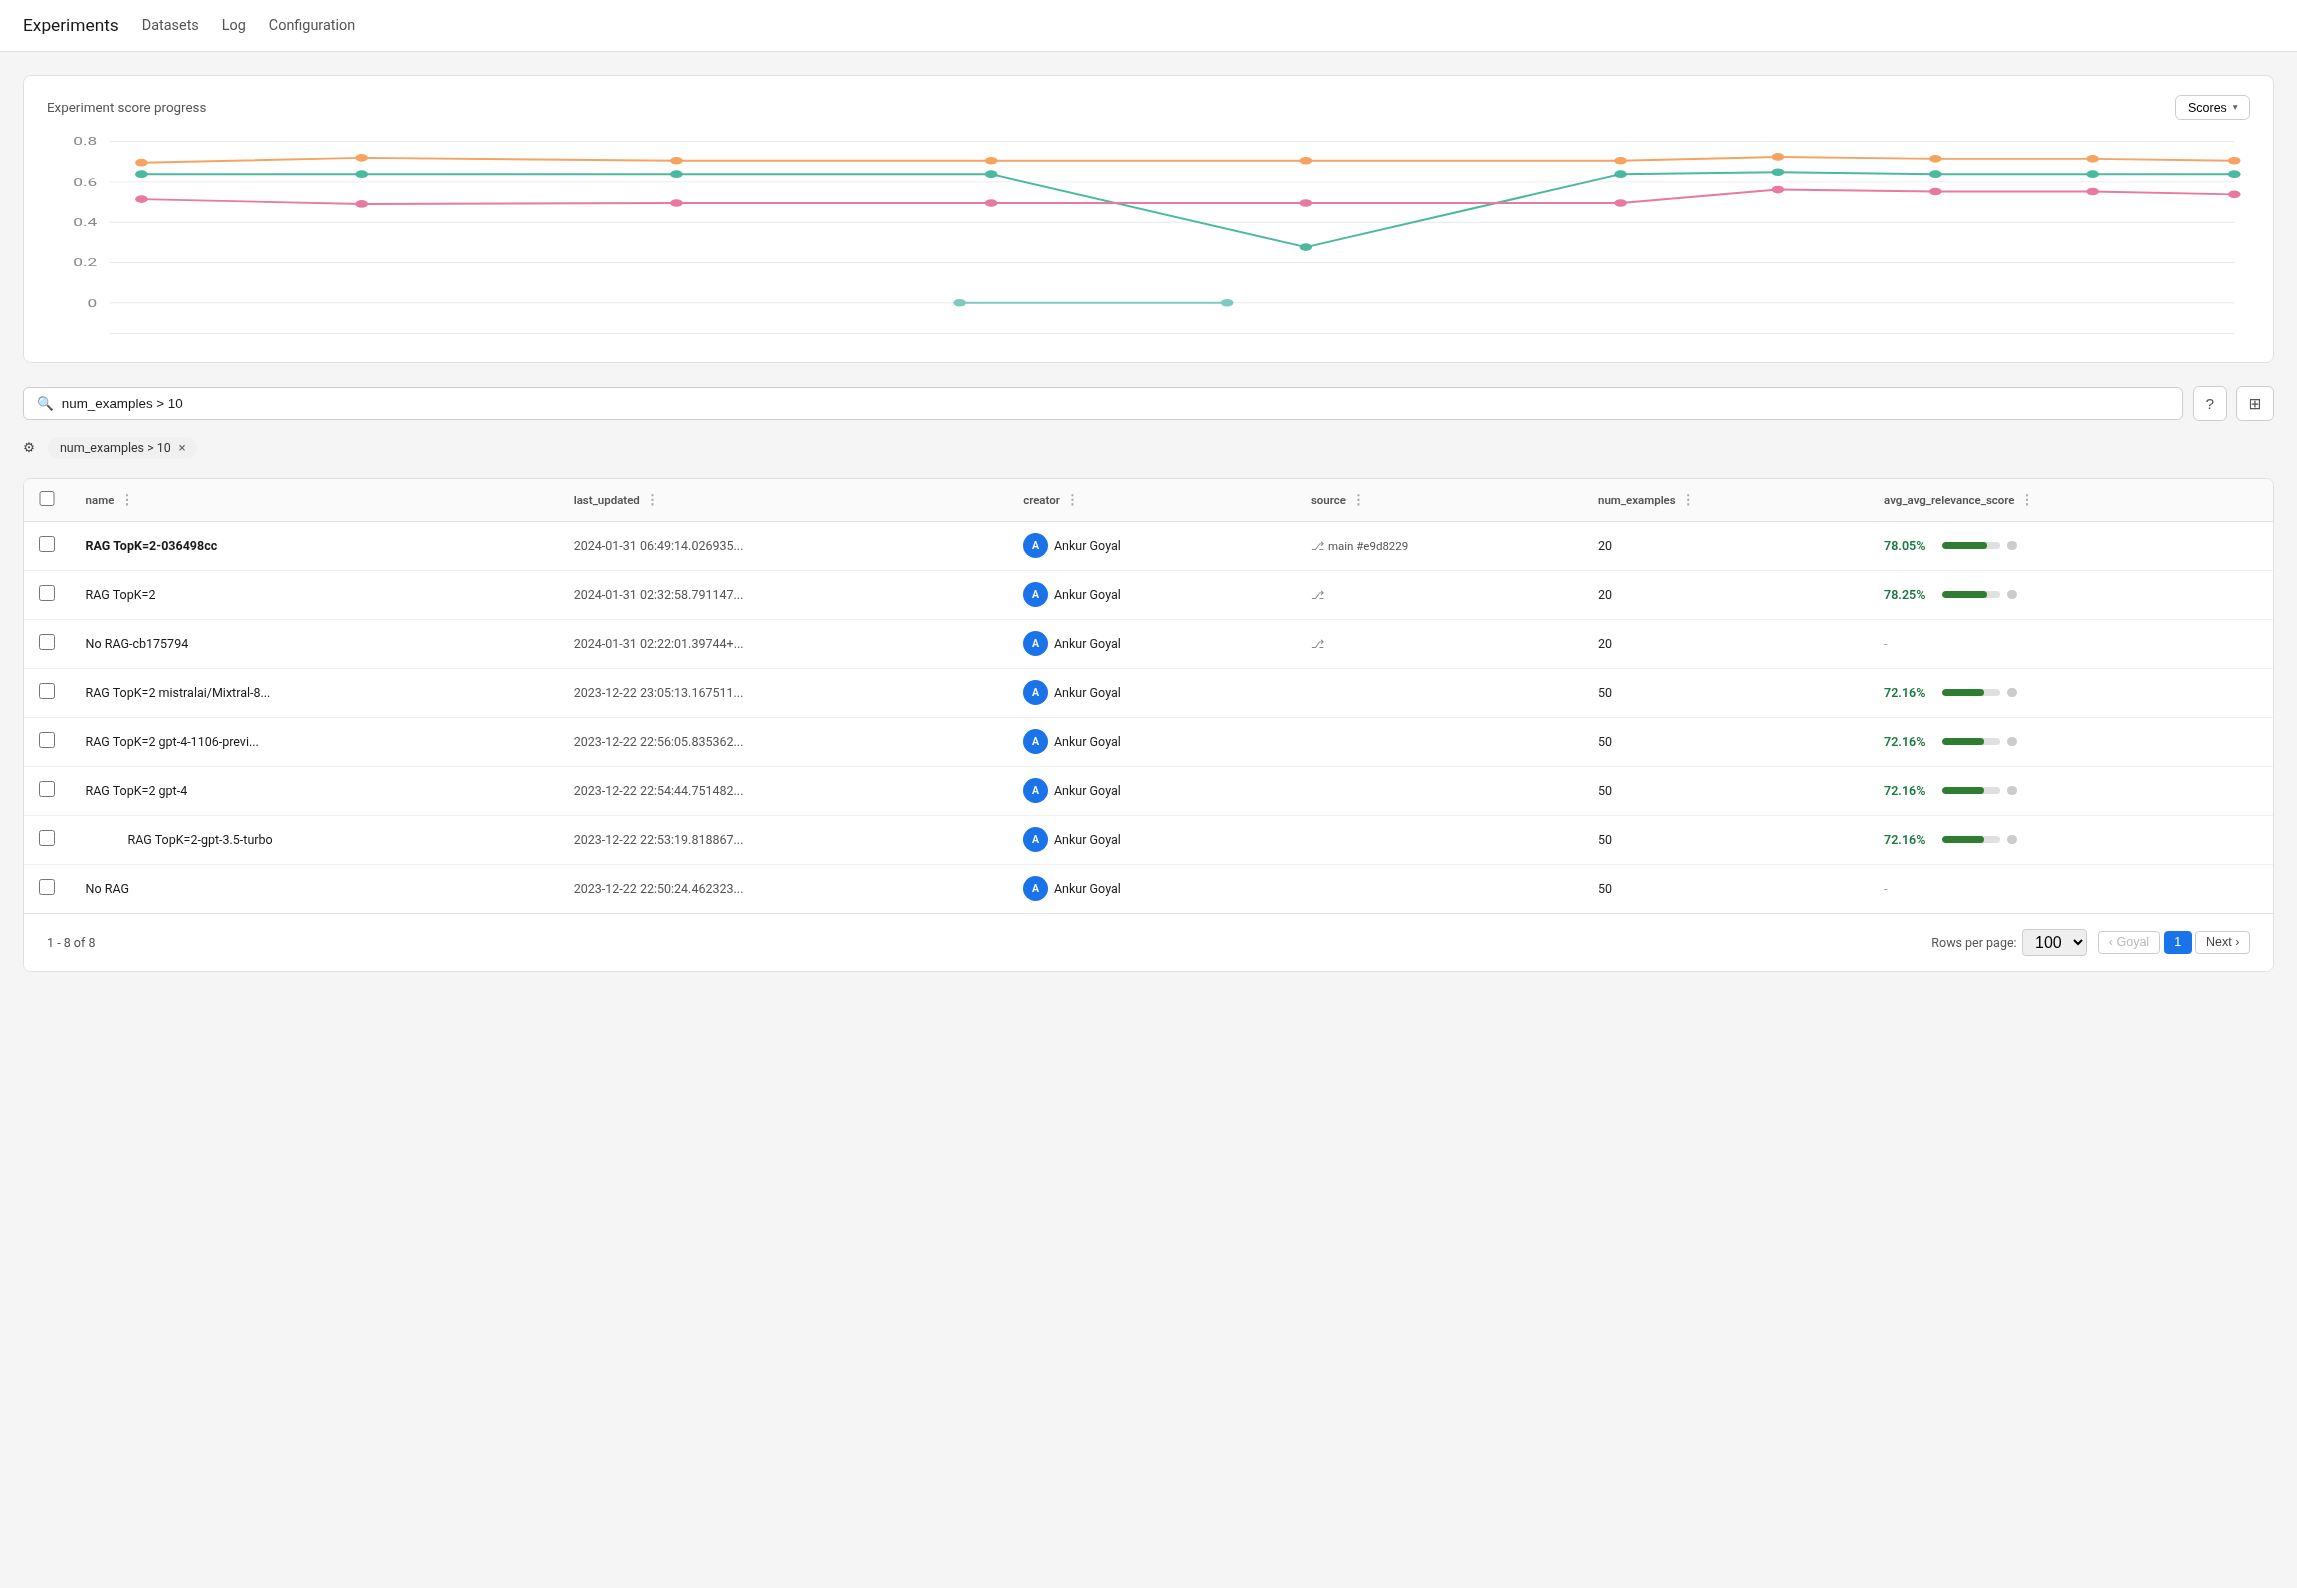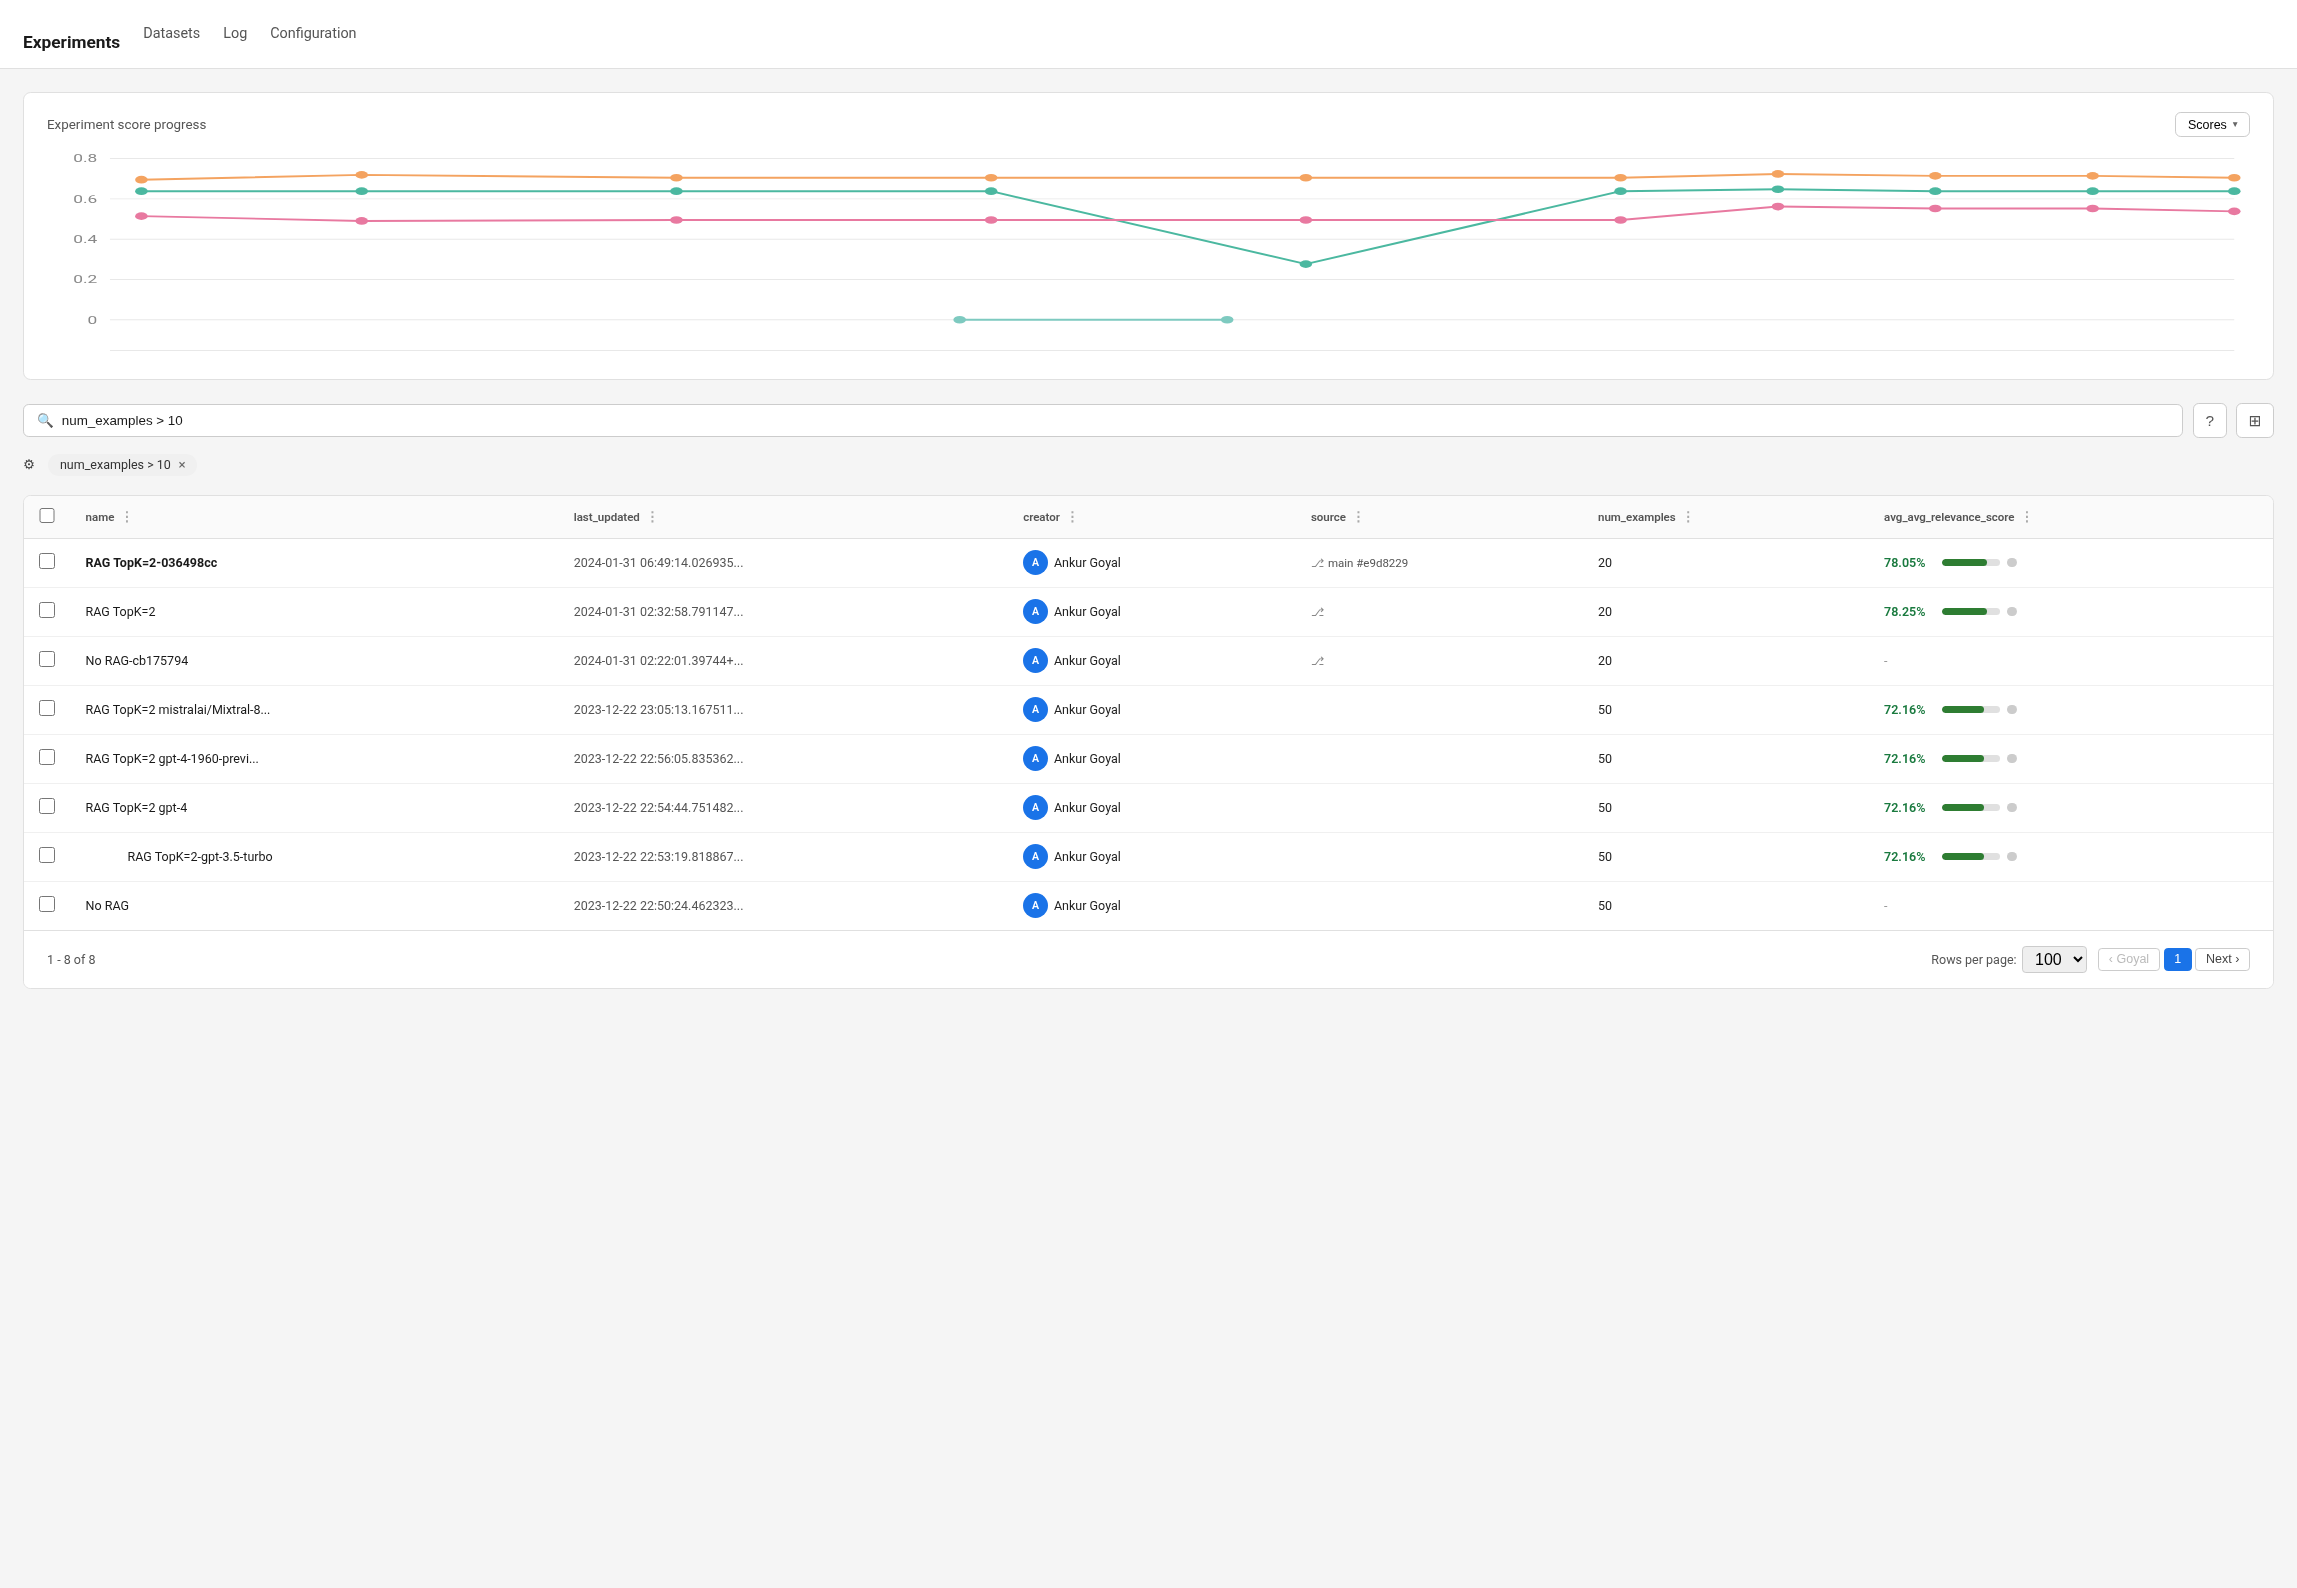--- a/index.html
+++ b/index.html
@@ -12,24 +12,23 @@
     }
     .top-nav {
       display: flex;
       align-items: center;
       padding: 15.4px 23px;
       background: #fff;
       border-bottom: 1px solid #e0e0e0;
       gap: 23px;
     }
     .top-nav .nav-title {
-      font-weight: 700;
+      font-weight: 400;
       font-size: 17.3px;
       color: #1a1a1a;
-      margin-top: 17px;
     }
     .top-nav .nav-link {
       font-size: 14.4px;
       color: #555;
       cursor: pointer;
       text-decoration: none;
     }
 
     .main-content {
       padding: 23px;
@@ -526,21 +525,21 @@
                 <span class="score-value">72.16%</span>
                 <div class="score-bar-bg">
                   <div class="score-bar-fill" style="width: 72%;"></div>
                 </div>
                 <span class="score-dot"></span>
               </div>
             </td>
           </tr>
           <tr>
             <td class="checkbox-cell"><input type="checkbox" class="row-checkbox" style=""></td>
-            <td><span style="cursor: pointer; color: rgb(26, 26, 26);">RAG TopK=2 gpt-4-1960-previ...</span></td>
+            <td><span style="cursor: pointer; color: rgb(26, 26, 26);">RAG TopK=2 gpt-4-1106-previ...</span></td>
             <td style="color: rgb(85, 85, 85);"><span>2023-12-22 22:56:05.835362...</span></td>
             <td>
               <div class="creator-cell">
                 <span class="avatar">A</span>
                 <span>Ankur Goyal</span>
               </div>
             </td>
             <td>
               <div class="source-cell"></div>
             </td>

